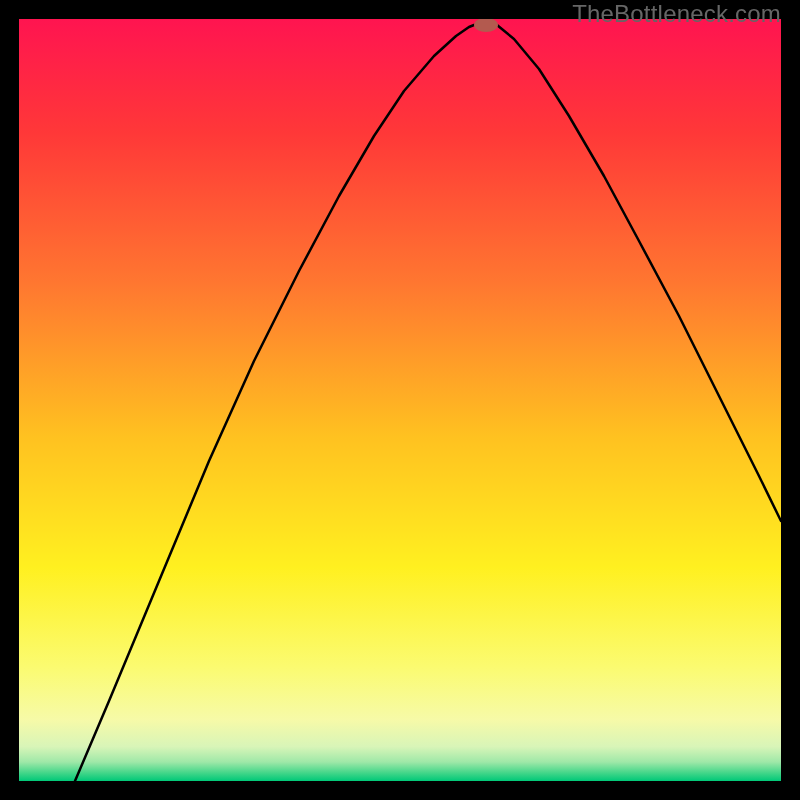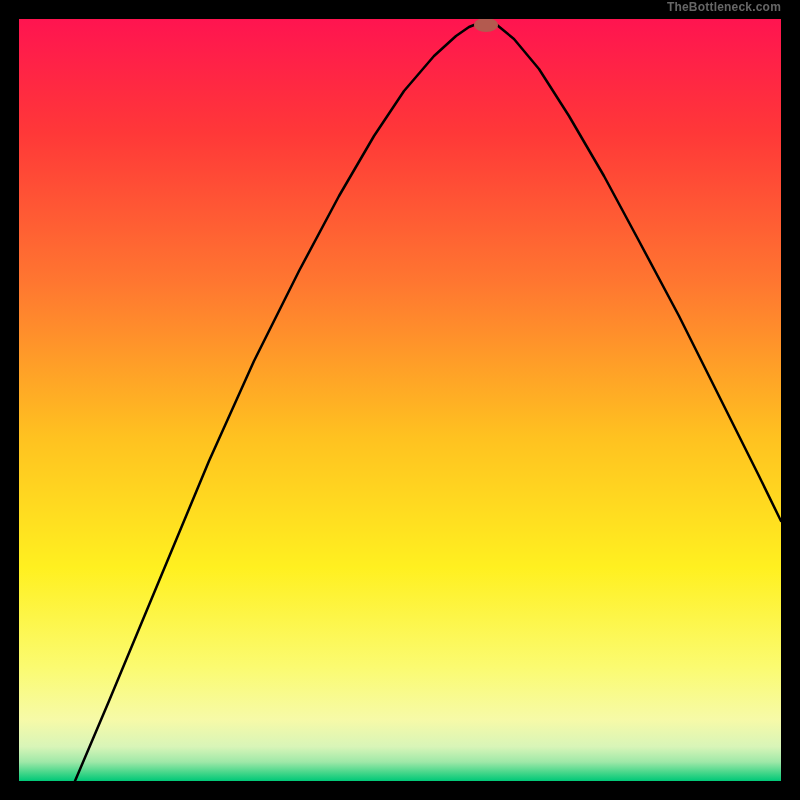--- a/index.html
+++ b/index.html
@@ -25,22 +25,22 @@
   }
   svg {
     display: block;
   }
   .watermark {
     position: absolute;
     top: 0px;
     right: 19px;
     color: #666666;
     font-family: Arial, Helvetica, sans-serif;
-    font-size: 12px;
-    font-weight: 700;
+    font-size: 24px;
+    font-weight: 400;
     letter-spacing: 0.2px;
   }
 </style>
 </head>
 <body>
 
 <div class="frame">
   <div class="plot-area">
     <svg id="chart-svg" width="762" height="762" viewBox="0 0 762 762">
       <defs>

